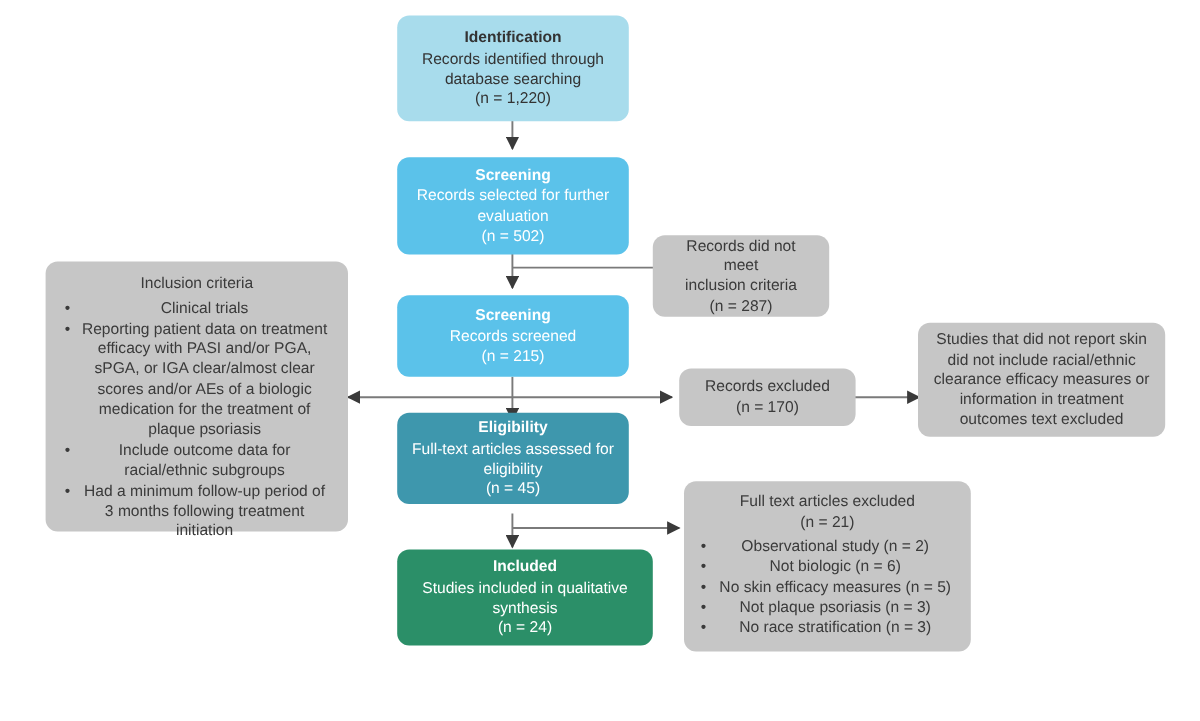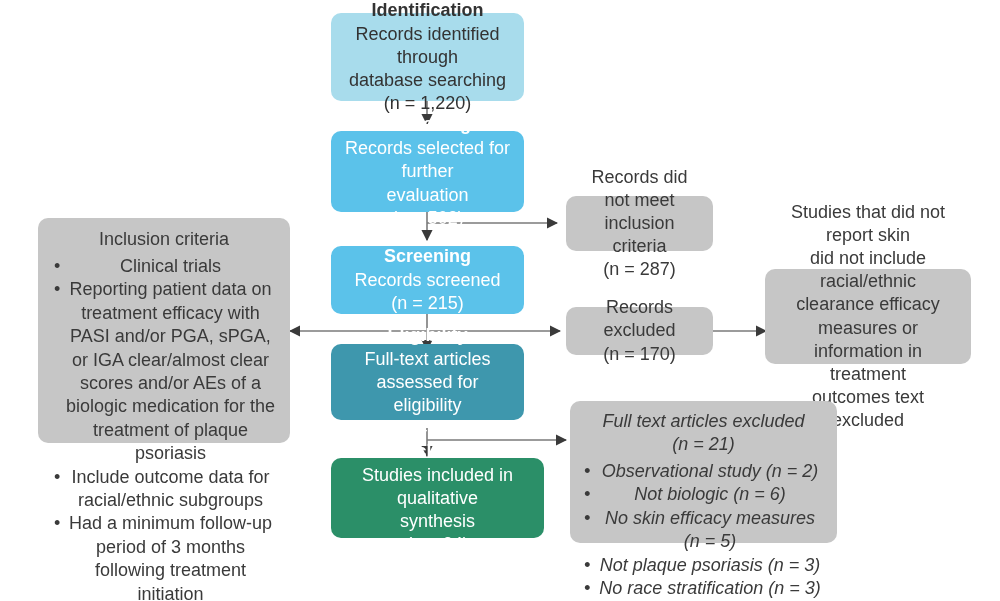--- a/index.html
+++ b/index.html
@@ -30,21 +30,21 @@
   .node {
     position: absolute;
     box-sizing: border-box;
     border-radius: 10px;
     display: flex;
     flex-direction: column;
     align-items: center;
     justify-content: center;
     text-align: center;
     line-height: 1.28;
-    font-size: 18px;
+    font-size: 13px;
   }
   .node .title {
     font-weight: bold;
     margin-bottom: 1px;
   }
   .node .line { display: block; }
   .flow-node { color: #ffffff; padding: 8px 10px; }
   .flow-node.light { color: #333333; }
   .side-node {
     background: #c6c6c6;
@@ -140,40 +140,40 @@
   <div class="node side-node" style="left:38px; top:218px; width:252px; height:225px; align-items:stretch; justify-content:flex-start; padding:10px 14px;">
     <span class="criteria-title">Inclusion criteria</span>
     <ul class="bullets">
       <li>Clinical trials</li>
       <li>Reporting patient data on treatment efficacy with PASI and/or PGA, sPGA, or IGA clear/almost clear scores and/or AEs of a biologic medication for the treatment of plaque psoriasis</li>
       <li>Include outcome data for racial/ethnic subgroups</li>
       <li>Had a minimum follow-up period of 3 months following treatment initiation</li>
     </ul>
   </div>
 
-  <div class="node side-node" style="left:566px; top:196px; width:147px; height:55px;align-items:center;">
+  <div class="node side-node" style="left:544px; top:196px; width:147px; height:68px;align-items:center;">
     <span class="line">Records did not meet</span>
     <span class="line">inclusion criteria</span>
     <span class="line">(n = 287)</span>
   </div>
 
   <div class="node side-node" style="left:566px; top:307px; width:147px; height:48px;">
     <span class="line">Records excluded</span>
     <span class="line">(n = 170)</span>
   </div>
 
   <div class="node side-node" style="left:765px; top:269px; width:206px; height:95px;">
     <span class="line">Studies that did not report skin</span>
     <span class="line">did not include racial/ethnic</span>
     <span class="line">clearance efficacy measures or</span>
     <span class="line">information in treatment</span>
     <span class="line">outcomes text excluded</span>
   </div>
 
-  <div class="node side-node" style="left:570px; top:401px; width:267px; height:142px; align-items:stretch; justify-content:flex-start; padding:9px 12px;font-style:italic;">
+  <div class="node side-node" style="left:570px; top:401px; width:239px; height:142px; align-items:stretch; justify-content:flex-start; padding:9px 12px;">
     <span class="criteria-title">Full text articles excluded</span>
     <span class="criteria-title" style="margin-top:-2px;">(n = 21)</span>
     <ul class="bullets">
       <li>Observational study (n = 2)</li>
       <li>Not biologic (n = 6)</li>
       <li>No skin efficacy measures (n = 5)</li>
       <li>Not plaque psoriasis (n = 3)</li>
       <li>No race stratification (n = 3)</li>
     </ul>
   </div>

